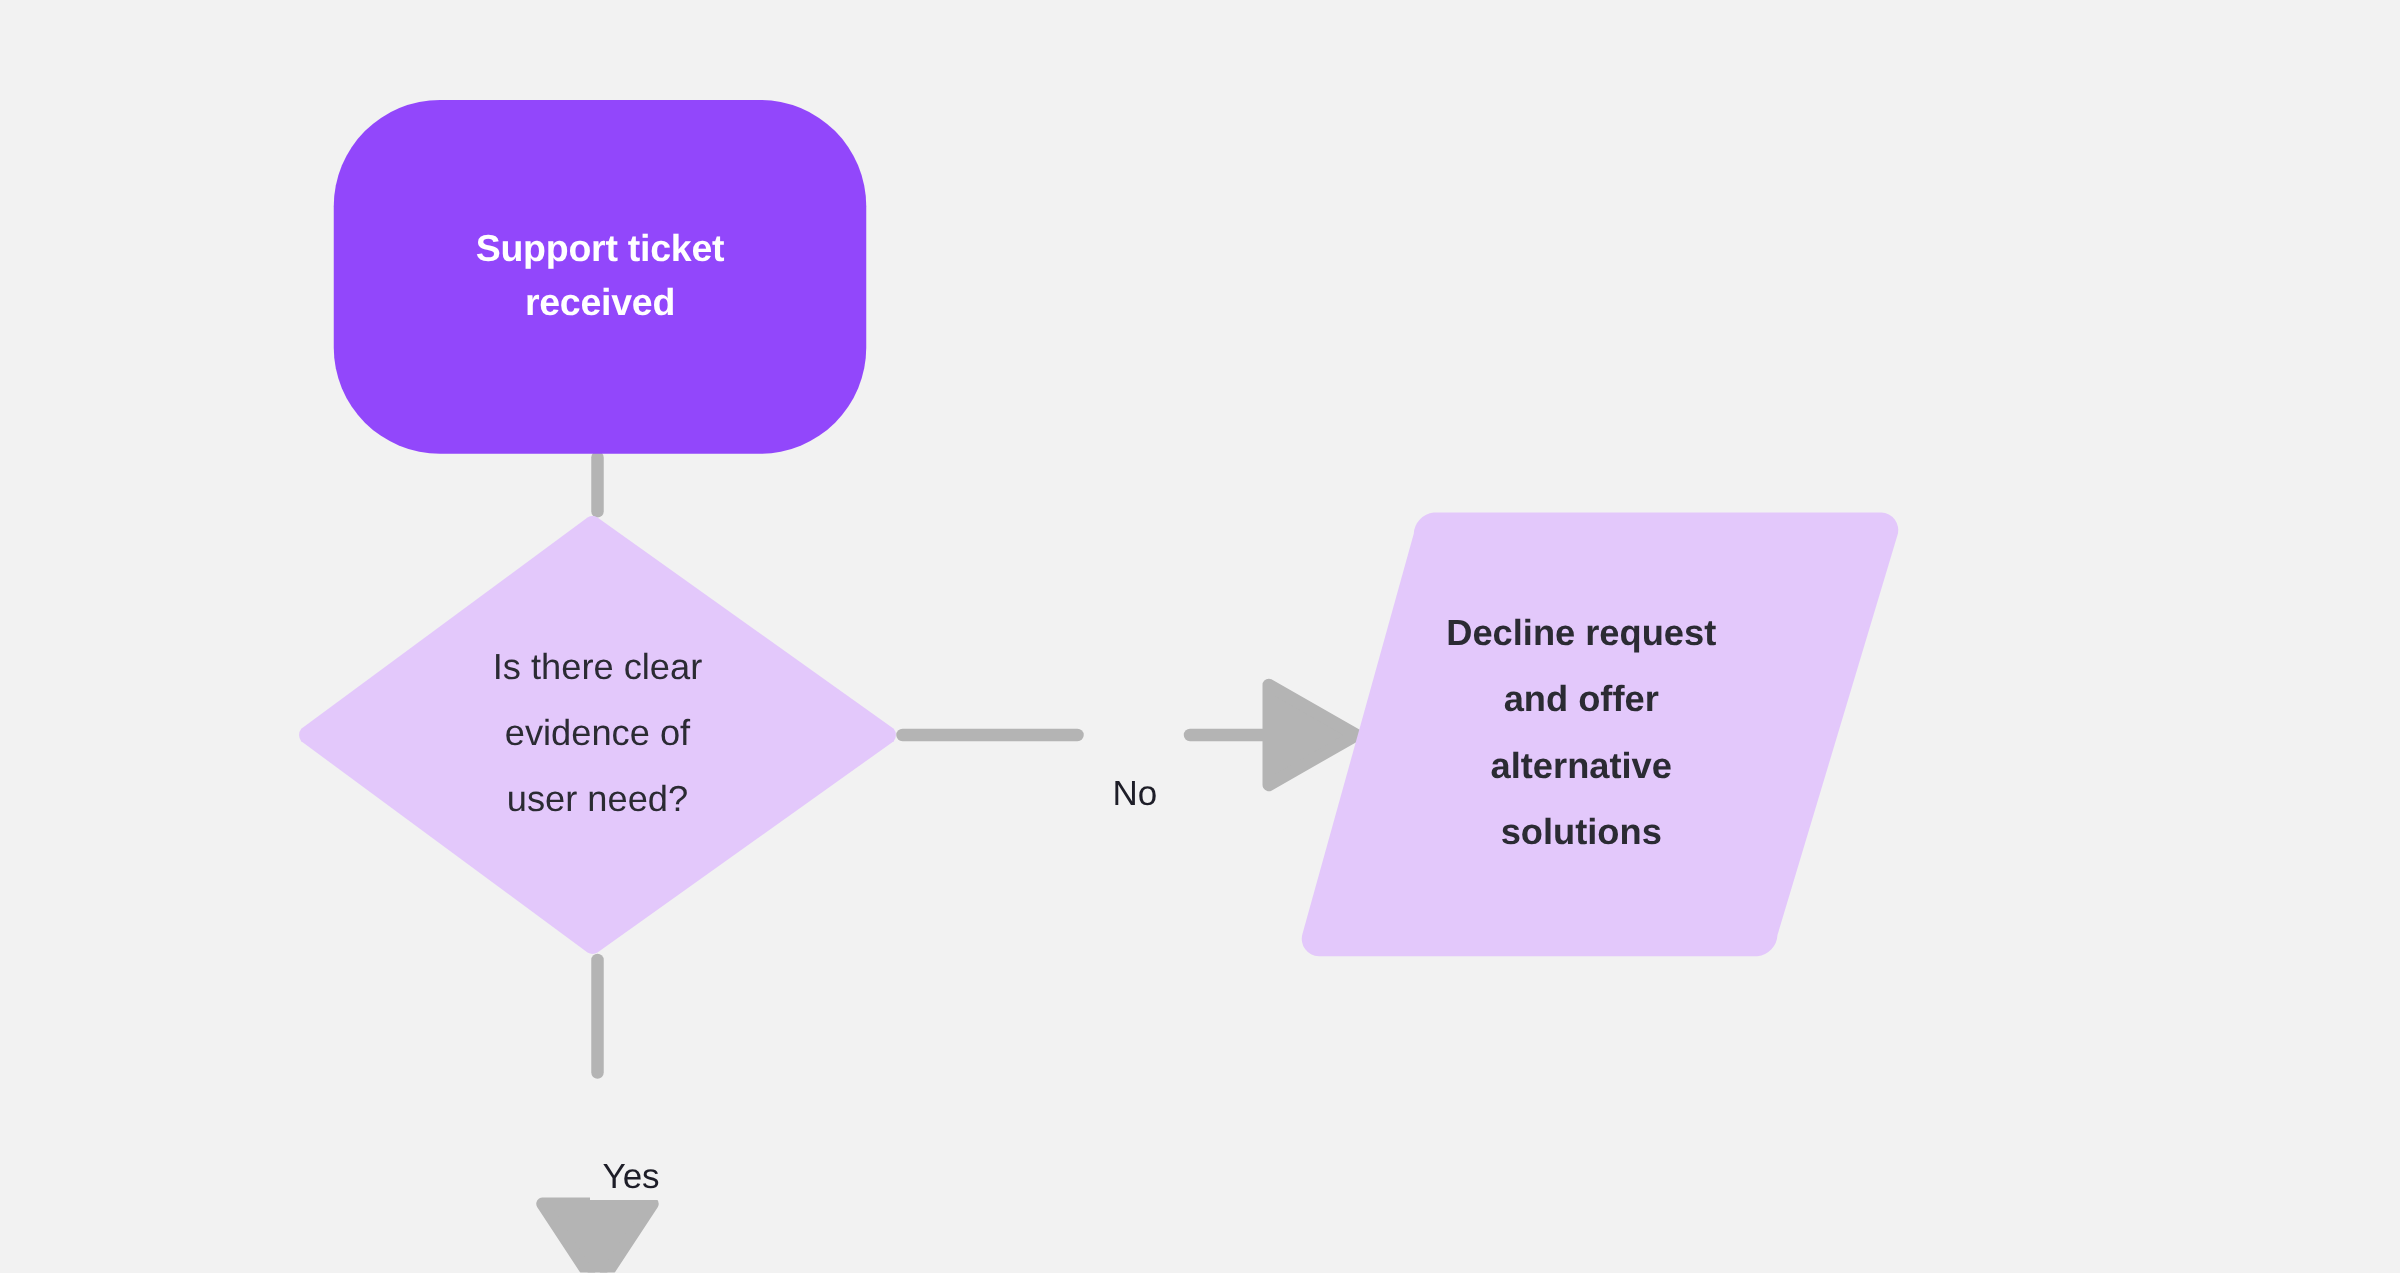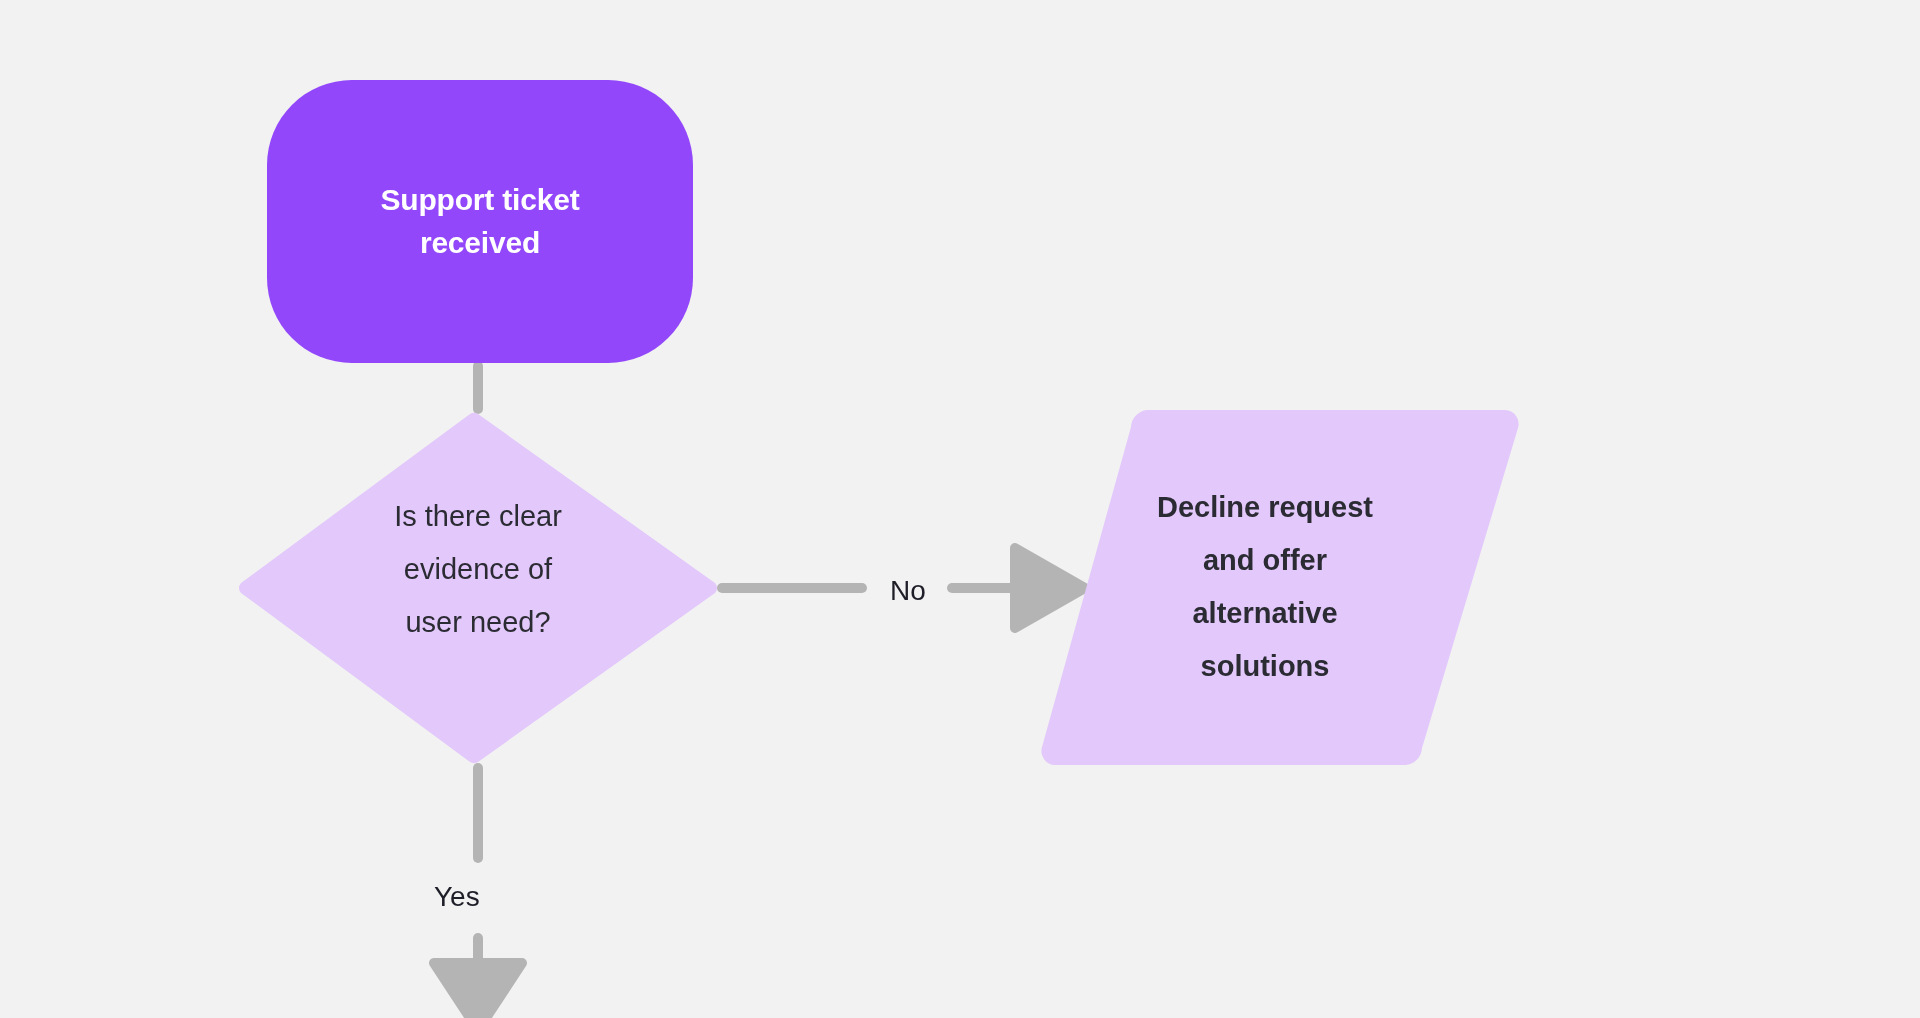--- a/index.html
+++ b/index.html
@@ -51,21 +51,21 @@
     height: 283px;
     color: #FFFFFF;
     font-size: 30px;
     font-weight: bold;
     line-height: 1.42;
     letter-spacing: -0.2px;
   }
 
   .label-decision {
     left: 300px;
-    top: 452px;
+    top: 470px;
     width: 356px;
     height: 235px;
     color: #2B2B33;
     font-size: 29px;
     font-weight: normal;
     line-height: 1.82;
     text-align: center;
   }
 
   .label-process {
@@ -81,29 +81,30 @@
 
   
   .edge-label {
     position: absolute;
     color: #1E1E28;
     font-size: 28px;
     font-weight: normal;
     background: #F2F2F2;
     padding: 2px 10px;
     line-height: 1.2;
+    margin-top: 44px;
   }
 
   .edge-label-no {
     left: 880px;
     top: 572px;
   }
 
   .edge-label-yes {
-    left: 424px;
+    left: 472px;
     top: 878px;
   }
 </style>
 </head>
 <body>
 
 <div id="flow-canvas">
 
   <svg id="flow-svg" viewBox="0 0 1920 1018" xmlns="http://www.w3.org/2000/svg">
 

